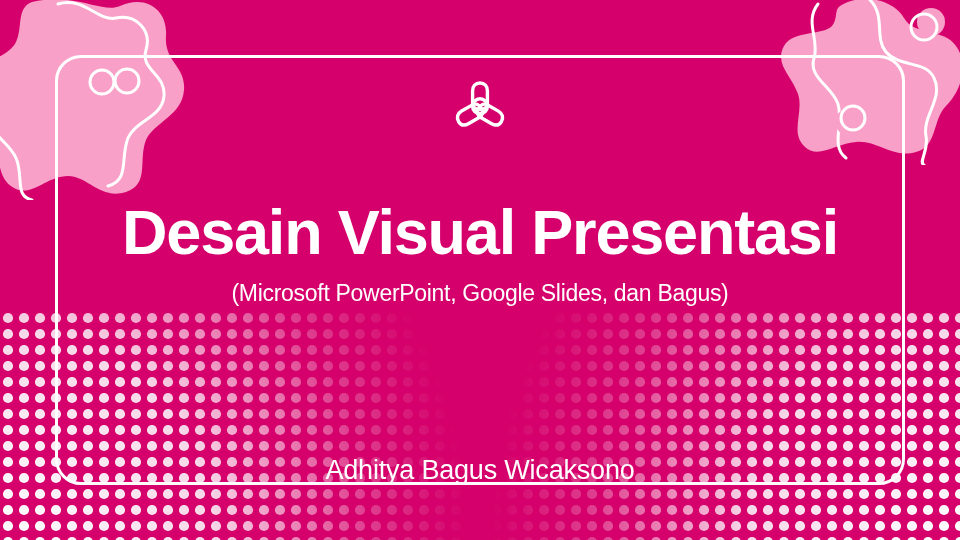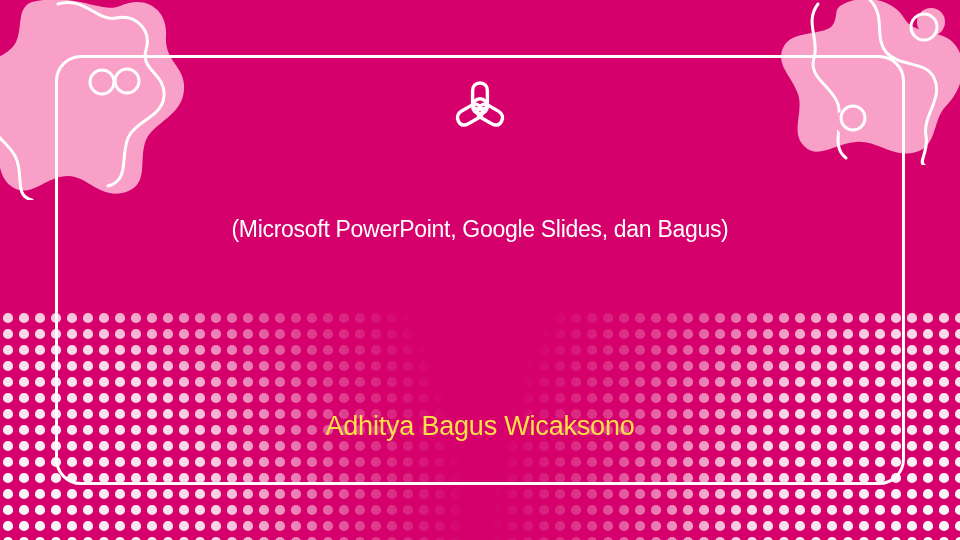--- a/index.html
+++ b/index.html
@@ -62,23 +62,23 @@
   #slide-subtitle {
     color:#ffffff;
     font-size:23px;
     font-weight:normal;
     letter-spacing:-0.3px;
     margin-top:16px;
     white-space:nowrap;
   }
   #author-name {
     position:absolute;
-    left:0; right:0; top:411px;
+    left:0; right:0; top:455px;
     text-align:center;
-    color:#fde047;
+    color:#ffffff;
     font-size:27px;
     font-weight:normal;
     letter-spacing:-0.2px;
     white-space:nowrap;
   }
 </style>
 </head>
 <body>
 
 <div id="slide">
@@ -175,18 +175,19 @@
                C13.6 49.9 9.9 49.6 7.6 45.6 Z"></path>
       <path d="M50.4 45.6 C48.1 49.6 44.4 49.9 40.2 47.5 L29.4 41.3
                C26.4 39.5 25.6 35.9 27.8 32.1
                C30.0 28.3 33.6 27.2 36.6 28.9 L47.4 35.1
                C51.6 37.5 52.7 41.6 50.4 45.6 Z"></path>
       <circle cx="29" cy="30.2" r="7.4"></circle>
     </g>
   </svg>
 
   <div id="title-block">
+    <div id="slide-title">Desain Visual Presentasi</div>
     <div id="slide-subtitle">(Microsoft PowerPoint, Google Slides, dan Bagus)</div>
   </div>
 
   <div id="author-name">Adhitya Bagus Wicaksono</div>
 
 </div>
 
 </body></html>

